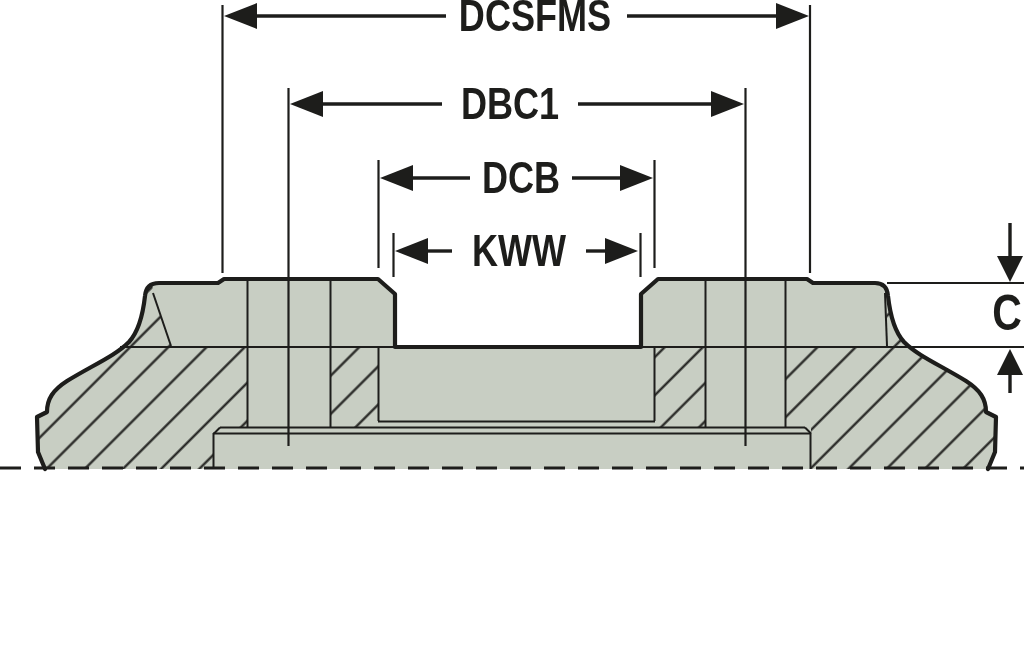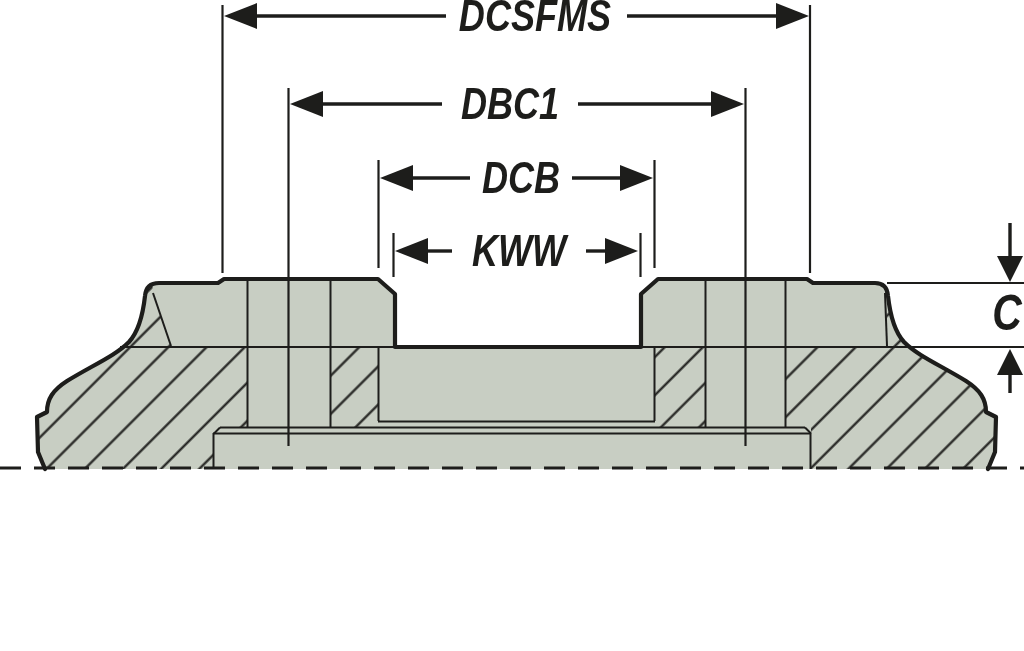--- a/index.html
+++ b/index.html
@@ -1,16 +1,16 @@
 <!DOCTYPE html>
 <html style="--background: #ffffff; --line: #1d1d1b; --part_fill: #c8cec3;"><head>
 <meta charset="utf-8">
 <style>
   html,body{margin:0;padding:0;background:var(--background,#fff);}
-  .stage{position:relative;width:1024px;height:651px;background:var(--background,#fff);overflow:hidden;font-style:italic;}
+  .stage{position:relative;width:1024px;height:651px;background:var(--background,#fff);overflow:hidden;}
   svg{display:block;}
   .part-fill{fill:var(--part_fill,#c8cec3);}
   .outline{fill:none;stroke:var(--line,#1d1d1b);stroke-width:4.2;stroke-linejoin:round;stroke-linecap:round;}
   .thin{fill:none;stroke:var(--line,#1d1d1b);stroke-width:2;}
   .dimline{fill:none;stroke:var(--line,#1d1d1b);stroke-width:3.4;}
   .extline{fill:none;stroke:var(--line,#1d1d1b);stroke-width:2.2;}
   .arrow{fill:var(--line,#1d1d1b);stroke:none;}
   .dashline{fill:none;stroke:var(--line,#1d1d1b);stroke-width:3;stroke-dasharray:21 13;}
   text{font-family:"Liberation Sans","DejaVu Sans",sans-serif;font-weight:bold;font-size:44px;fill:var(--line,#1d1d1b);}
   text.c-label{font-size:50px;}

